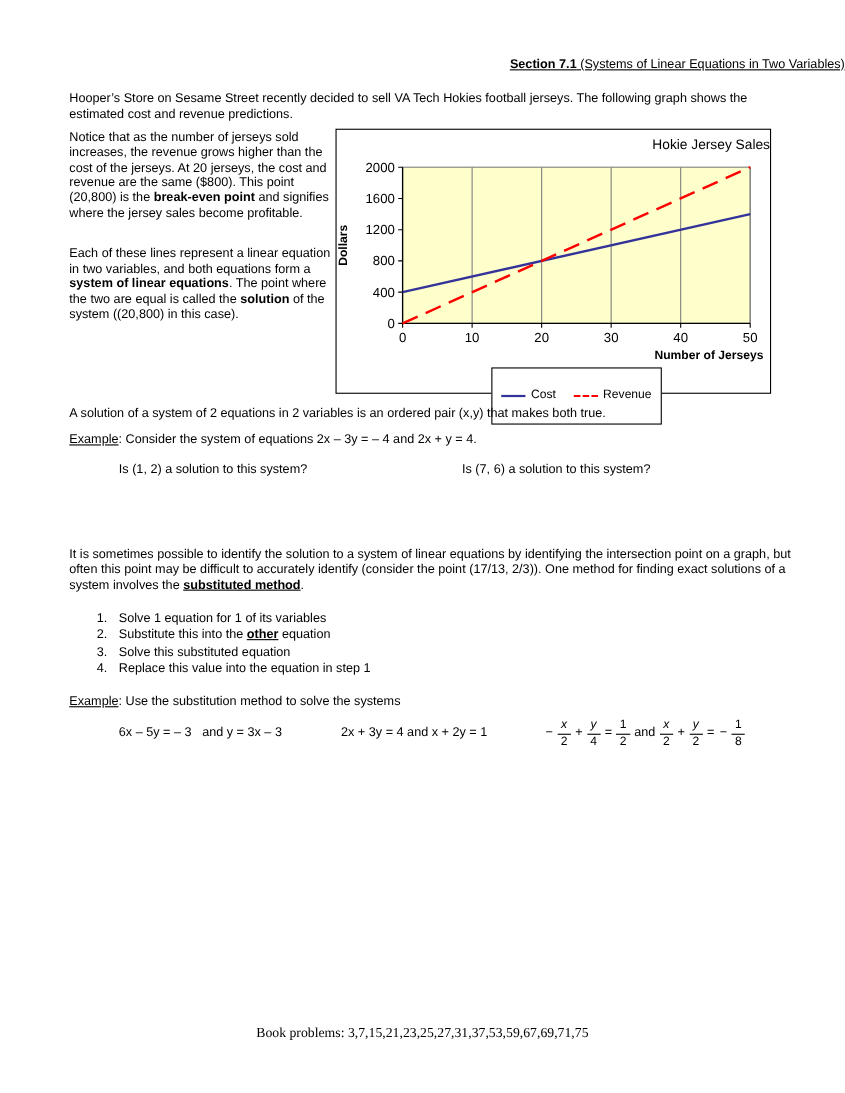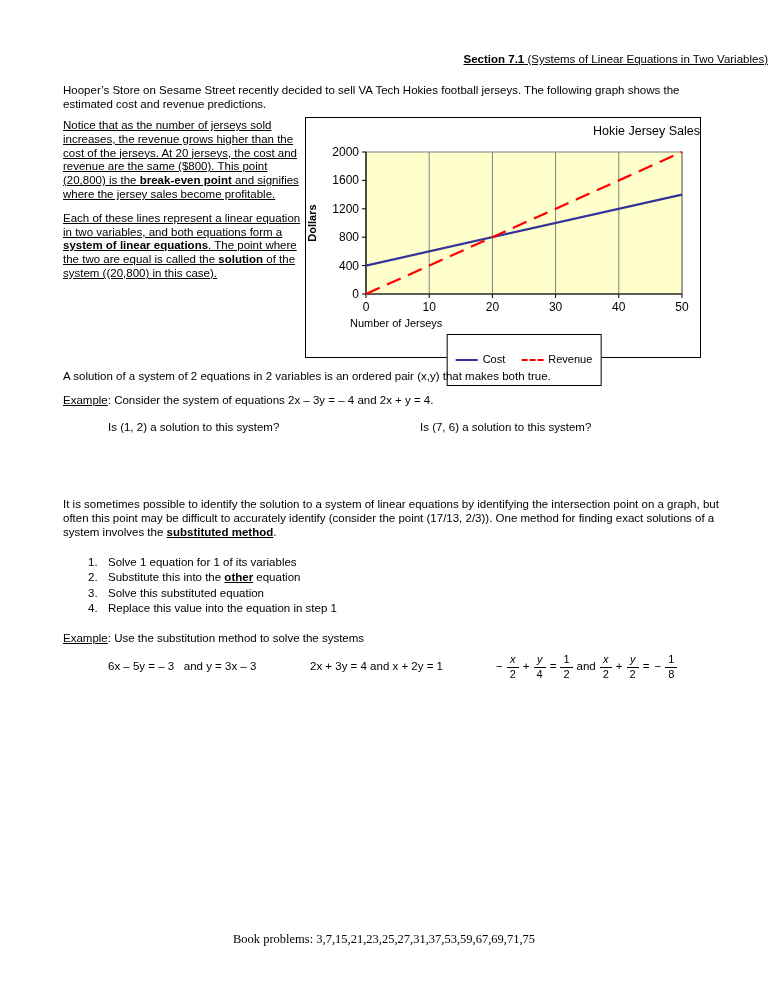--- a/index.html
+++ b/index.html
@@ -14,30 +14,30 @@
   .u  { text-decoration:underline; }
   .bu { font-weight:bold; text-decoration:underline; }
 
   
   .doc-title { top:53px; left:0; width:100%; text-align:right; }
 
   
   .intro { top:84px; left:63px; width:652px; }
 
   
-  .leftcol { top:119px; left:63px; width:245px;text-decoration:underline; }
-  .leftcol p + p { margin-top:10px; }
+  .leftcol { top:119px; left:63px; width:245px; }
+  .leftcol p + p { margin-top:23px; }
 
   
   .chart { top:117px; left:305px; width:396px; height:241px; border:1px solid #000; background:#fff; }
   .chart-title { position:absolute; top:7px; left:0; width:100%; text-align:right; font-weight:normal; font-size:12.5px; }
   .chart-svg { position:absolute; top:26px; left:8px; }
   .ylab { position:absolute; left:-54px; top:99px; width:120px; height:12px; text-align:center;
           transform:rotate(-90deg); font-weight:bold; font-size:11px; line-height:12px; }
-  .xlab { position:absolute; top:199px; left:44px; width:316px; text-align:left; font-weight:normal; font-size:11px; }
+  .xlab { position:absolute; top:199px; left:72px; width:316px; text-align:right; font-weight:bold; font-size:11px; }
   .legend { position:absolute; top:216px; left:218px; transform:translateX(-50%);
             border:1px solid #000; padding:18px 8px; display:flex; gap:16px; align-items:center;
             font-size:11px; background:#fff; white-space:nowrap; }
   .legend-item { display:flex; align-items:center; gap:5px; }
   .legend-line { display:inline-block; width:22px; height:0; }
 
   
   .soln-def  { top:370px; left:63px; width:660px; }
   .example1  { top:394px; left:63px; width:660px; }
   .q1 { top:421px; left:108px; }

